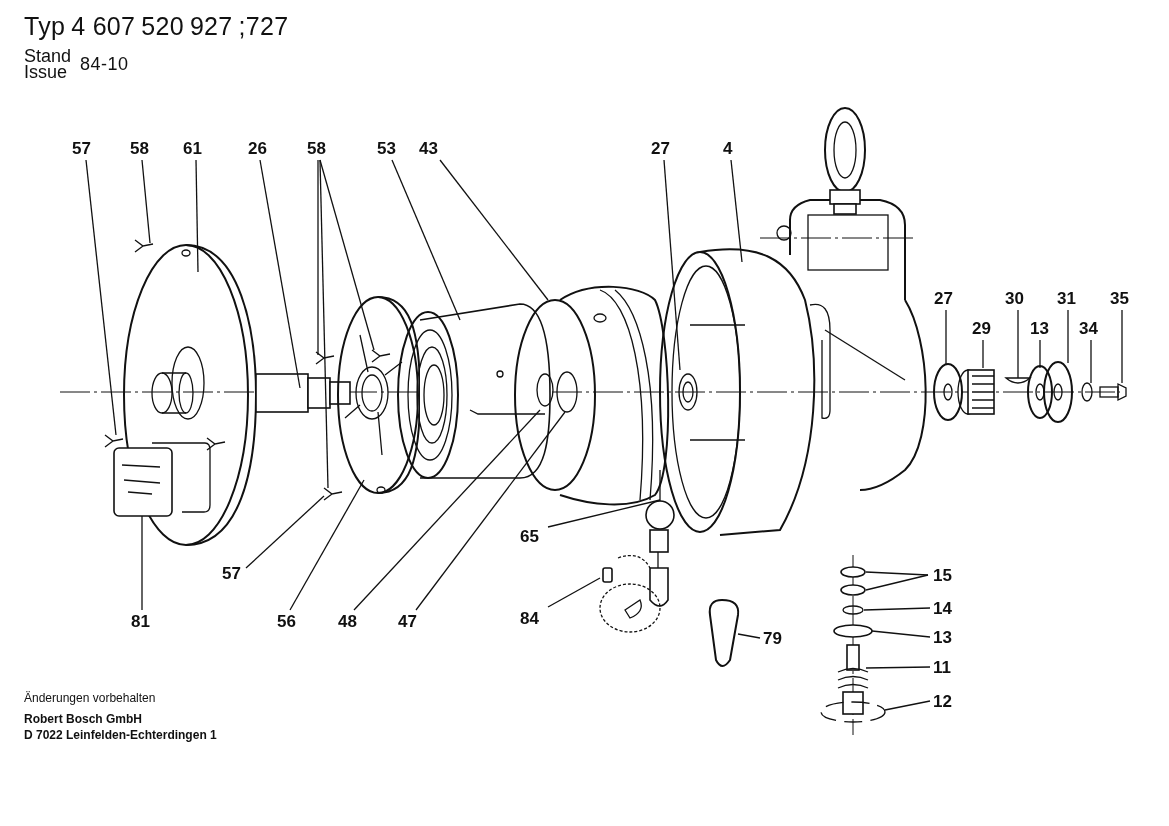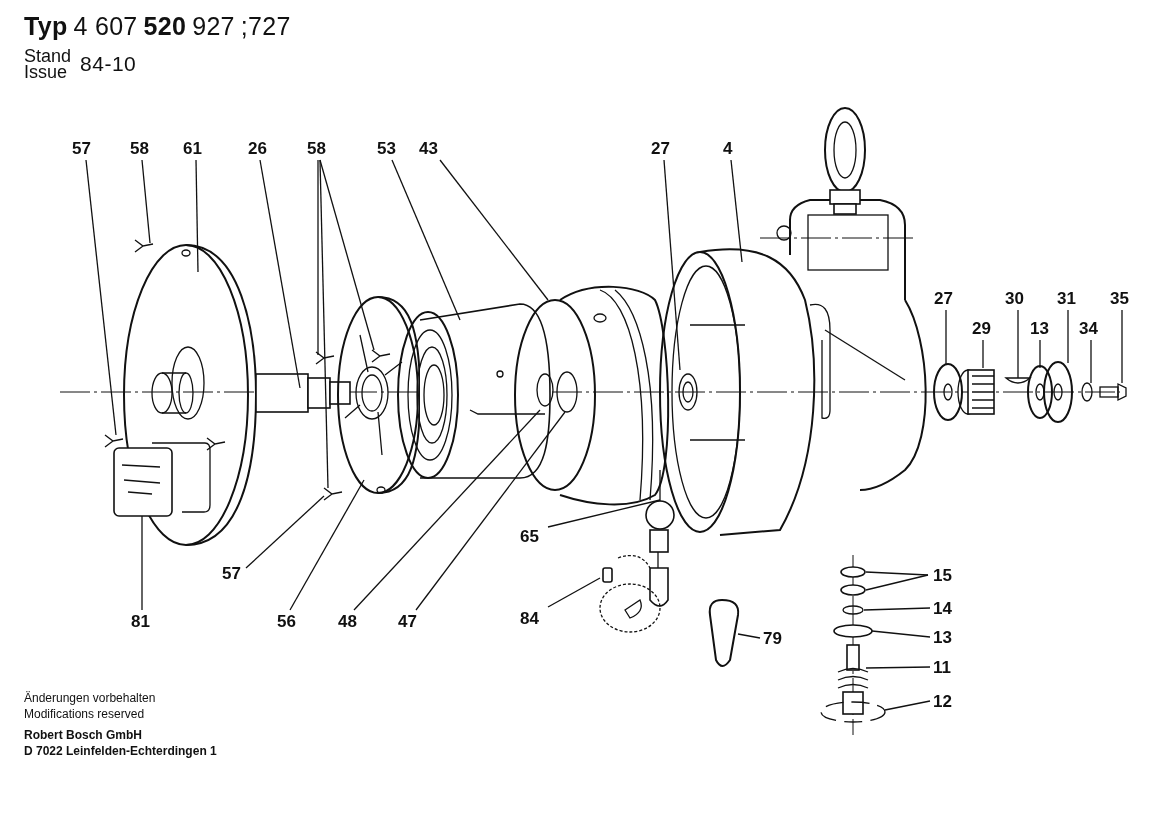--- a/index.html
+++ b/index.html
@@ -1,24 +1,24 @@
 <!DOCTYPE html>
 <html><head>
 <meta charset="utf-8">
 <style>
   html, body { margin: 0; padding: 0; background: #ffffff; }
   body { width: 1169px; height: 826px; position: relative; overflow: hidden;
          font-family: "Liberation Sans", sans-serif; color: #111; }
   .header { position: absolute; left: 24px; top: 12px; }
   .type-line { font-size: 25px; letter-spacing: 0.3px; white-space: nowrap; }
-  .type-line .b { font-weight: bold; }
+  .type-line .b { font-weight: normal; }
   .type-line span { margin-right: 6px; }
   .issue { position: absolute; left: 24px; top: 48px; display: flex; align-items: center; }
   .issue .lbl { font-size: 18px; line-height: 16px; }
-  .issue .val { font-size: 21px; margin-left: 9px; letter-spacing: 0.5px; }
+  .issue .val { font-size: 18px; margin-left: 9px; letter-spacing: 0.5px; }
   .footer { position: absolute; left: 24px; top: 690px; font-size: 12px; line-height: 16px; }
   .footer .b { font-weight: bold; }
   .footer .gap { height: 5px; }
   svg#diagram { position: absolute; left: 0; top: 0; }
   .callout { font-family: "Liberation Sans", sans-serif; font-weight: bold; font-size: 17px; fill: #111; }
   .ln { stroke: #111; stroke-width: 1.3; fill: none; }
   .thick { stroke: #111; stroke-width: 2; fill: none; }
   .fillw { stroke: #111; stroke-width: 1.6; fill: #fff; }
   .axis { stroke: #111; stroke-width: 1; stroke-dasharray: 30 4 3 4; fill: none; }
 </style>
@@ -248,17 +248,16 @@
 <div class="issue">
   <div class="lbl">
     <div>Stand</div>
     <div>Issue</div>
   </div>
   <div class="val">84-10</div>
 </div>
 
 <div class="footer">
   <div>Änderungen vorbehalten</div>
-  <div>Modifications reserved</div>
   <div class="gap"></div>
   <div class="b">Robert Bosch GmbH</div>
   <div class="b">D 7022 Leinfelden-Echterdingen 1</div>
 </div>
 
 </body></html>

